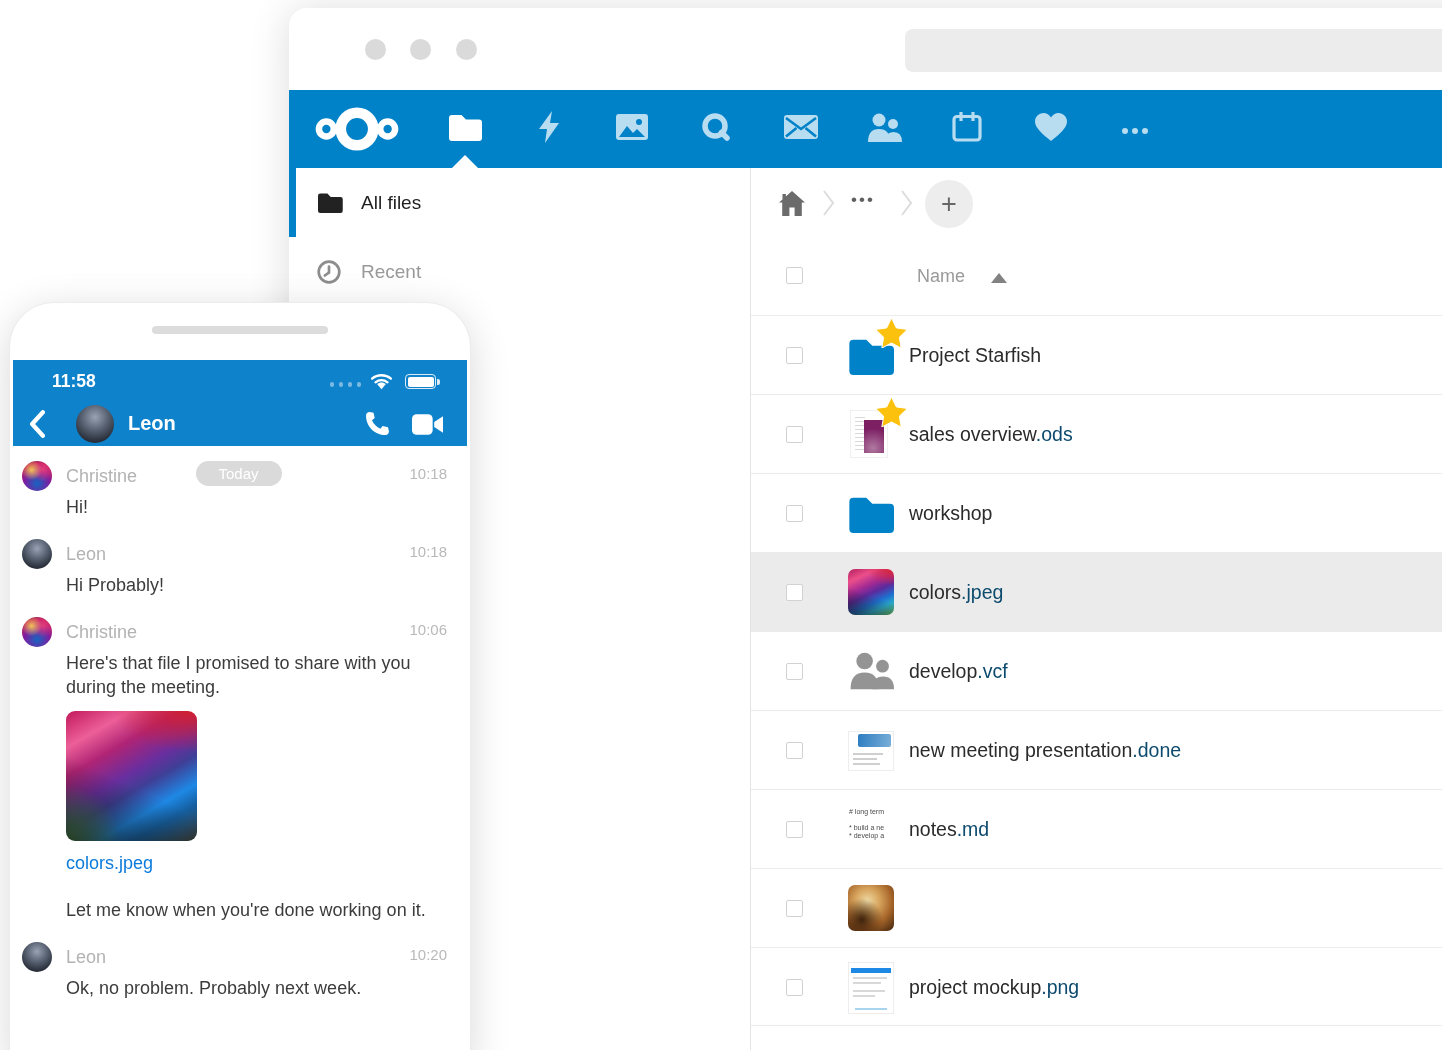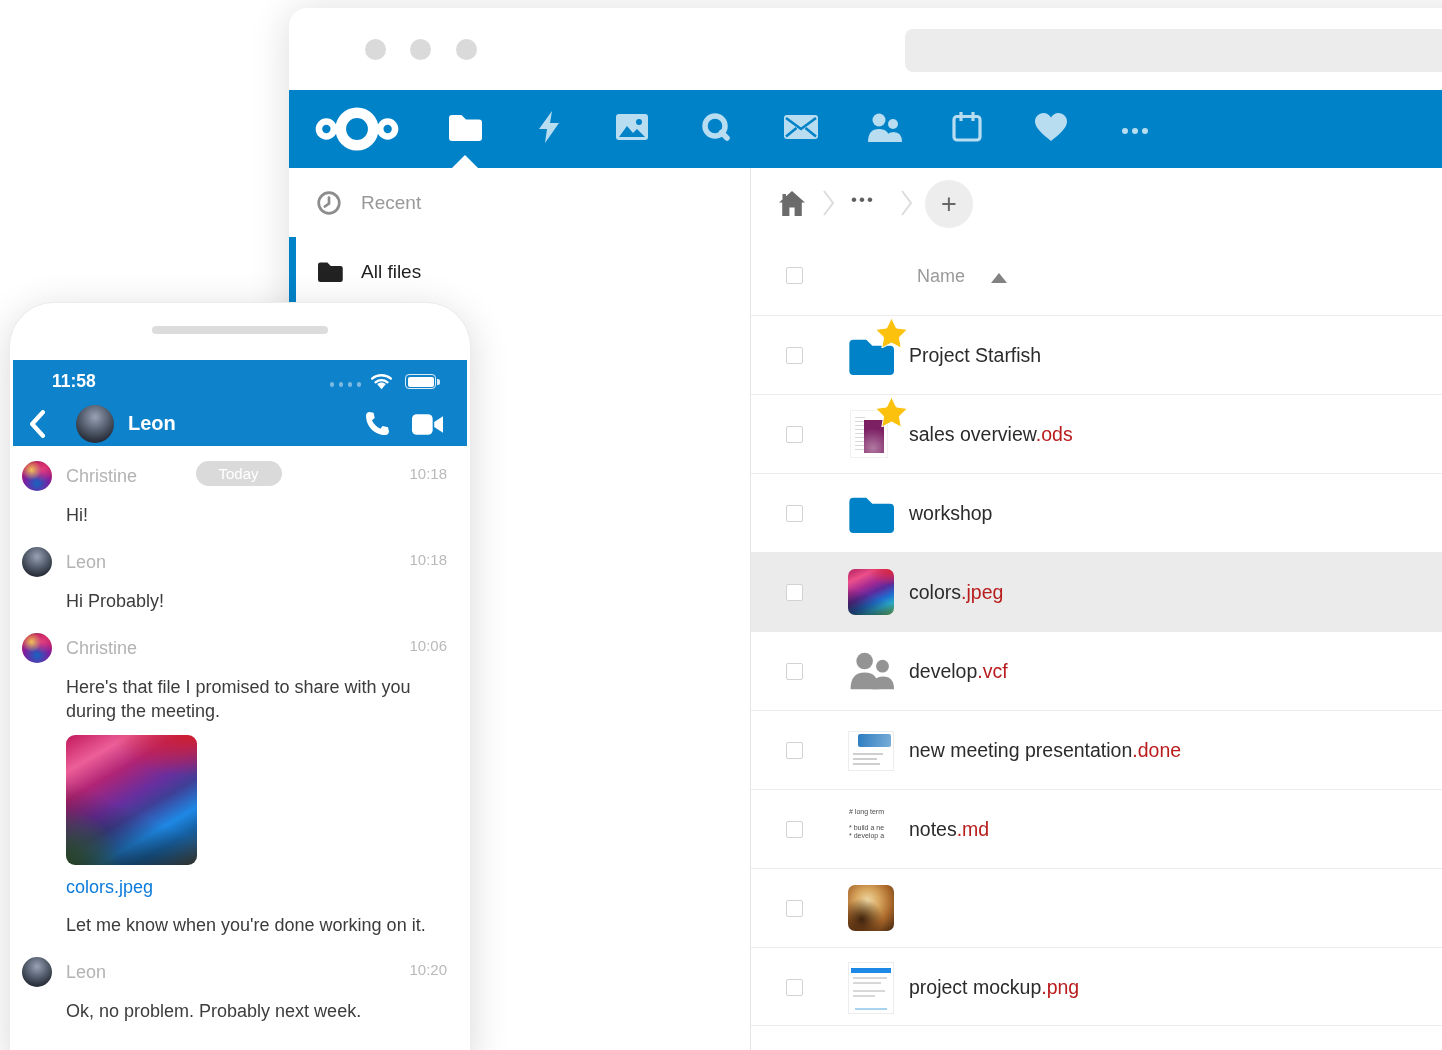--- a/index.html
+++ b/index.html
@@ -56,21 +56,21 @@
   .sort-tri { position:absolute; left:240px; top:33px; width:0; height:0;
               border-left:8px solid transparent; border-right:8px solid transparent;
               border-bottom:10px solid #828282; cursor:pointer; }
 
   .file-row { position:relative; height:79px; border-top:1px solid #ececec; cursor:pointer; }
   .file-row:last-child { border-bottom:1px solid #ececec; }
   .file-row.selected { background:#ebebeb; }
   .row-check { position:absolute; left:35px; top:31px; }
   .thumb { position:absolute; left:97px; top:16px; width:46px; height:46px; }
   .row-name { position:absolute; left:158px; top:0; line-height:79px; font-size:19.5px; color:#2b2b2b; }
-  .row-ext { color:#b91c1c;text-align:right; }
+  .row-ext { color:#0c4a6e;text-align:right; }
   .star-badge { position:absolute; left:124px; top:1px; }
 
   .thumb-folder { top:21px; height:38px; }
   .thumb-img { border-radius:7px;
      background:
        radial-gradient(120% 80% at 92% 2%, #d7263d 0%, rgba(215,38,61,0) 42%),
        linear-gradient(200deg, rgba(0,0,0,0) 55%, rgba(20,10,5,.6) 100%),
        linear-gradient(155deg, #b11f5e 0%, #ec4f8a 20%, #a42a93 38%, #5b2a9d 52%, #1e6fd0 68%, #29a6c9 80%, #5cab52 100%); }
   .thumb-ods { left:99px; top:15px; width:38px; height:48px; background:#fff; border:1px solid #f0f0f0; }
   .ods-lines { position:absolute; left:4px; top:6px; width:10px; height:36px;
@@ -126,29 +126,29 @@
 
   .chat { position:relative; padding:15px 12px 0 9px; }
   .msg-group { position:relative; padding-left:44px; margin-bottom:20px; }
   .m-avatar { position:absolute; left:0; top:0; width:30px; height:30px; border-radius:50%; }
   .m-head { height:30px; display:flex; align-items:center; }
   .m-author { font-size:18px; color:#b3b3b3; }
   .m-time { position:absolute; right:8px; top:4px; font-size:15px; color:#b9b9b9; }
   .date-pill { position:absolute; left:50%; transform:translateX(-50%); top:0;
                background:#dadada; color:#fff; font-size:15px; border-radius:14px;
                padding:4px 23px; }
-  .m-text { margin-top:12px; font-size:18px; line-height:24px; color:#3c3c3c; max-width:368px; }
+  .m-text { margin-top:4px; font-size:18px; line-height:24px; color:#3c3c3c; max-width:368px; }
   .att-img { display:block; margin-top:12px; width:131px; height:130px; border-radius:9px; cursor:pointer;
      background:
        radial-gradient(130% 70% at 95% 0%, #cf1f30 0%, rgba(207,31,48,0) 45%),
        linear-gradient(205deg, rgba(0,0,0,0) 55%, rgba(15,10,5,.65) 100%),
        radial-gradient(circle at 0% 100%, #4f9e58 0%, rgba(79,158,88,0) 30%),
        linear-gradient(150deg, #c2185b 0%, #ec5f98 18%, #b02475 32%, #6a2e9e 48%, #3f3f96 58%, #1e88e5 72%, #155fa0 82%, #3b3b33 100%); }
   .att-link { display:inline-block; margin-top:12px; font-size:18px; color:#0c7bdc; cursor:pointer; }
-  .m-text.followup { margin-top:15px; }
+  .m-text.followup { margin-top:24px; }
 </style>
 </head>
 <body>
 
 <div class="browser">
 
   <div class="chrome">
     <span class="win-dot d1"></span>
     <span class="win-dot d2"></span>
     <span class="win-dot d3"></span>
@@ -220,36 +220,36 @@
           <circle cx="13" cy="3" r="3" fill="#fff"></circle>
           <circle cx="23" cy="3" r="3" fill="#fff"></circle>
         </svg>
     </span>
     <span class="nav-notch"></span>
   </div>
 
   <div class="app-body">
 
     <div class="sidebar">
+      <div class="side-item active">
+        <span class="side-icon">
+          <svg width="26" height="21" viewBox="0 0 34 28">
+              <path d="M1 5 q0-3 3-3 h9.5 l4.5 4.5 h13 q3 0 3 3 v15.5 q0 3-3 3 h-27 q-3 0-3-3 z" fill="#222"></path>
+            </svg>
+        </span>
+        <span class="side-label">All files</span>
+      </div>
       <div class="side-item inactive">
         <span class="side-icon">
           <svg width="24" height="24" viewBox="0 0 24 24">
               <circle cx="12" cy="12" r="10.3" fill="none" stroke="#8d8d8d" stroke-width="2.7"></circle>
             <path d="M12 6.5 v6 l-4.2 3" fill="none" stroke="#8d8d8d" stroke-width="2.7" stroke-linecap="round"></path>
             </svg>
         </span>
         <span class="side-label">Recent</span>
-      </div>
-      <div class="side-item active">
-        <span class="side-icon">
-          <svg width="26" height="21" viewBox="0 0 34 28">
-              <path d="M1 5 q0-3 3-3 h9.5 l4.5 4.5 h13 q3 0 3 3 v15.5 q0 3-3 3 h-27 q-3 0-3-3 z" fill="#222"></path>
-            </svg>
-        </span>
-        <span class="side-label">All files</span>
       </div>
     </div>
 
     <div class="files-panel">
       <div class="crumbs">
         <span class="crumb-home">
           <svg width="26" height="25" viewBox="0 0 26 25">
               <path d="M13 0 L26 11.5 h-3.2 V25 h-7.2 v-8.6 h-5.2 V25 H3.2 V11.5 H0 z M3.5 3 h3.4 v4 l-3.4 3 z" fill="#6b6b6b"></path>
             </svg>
         </span>

